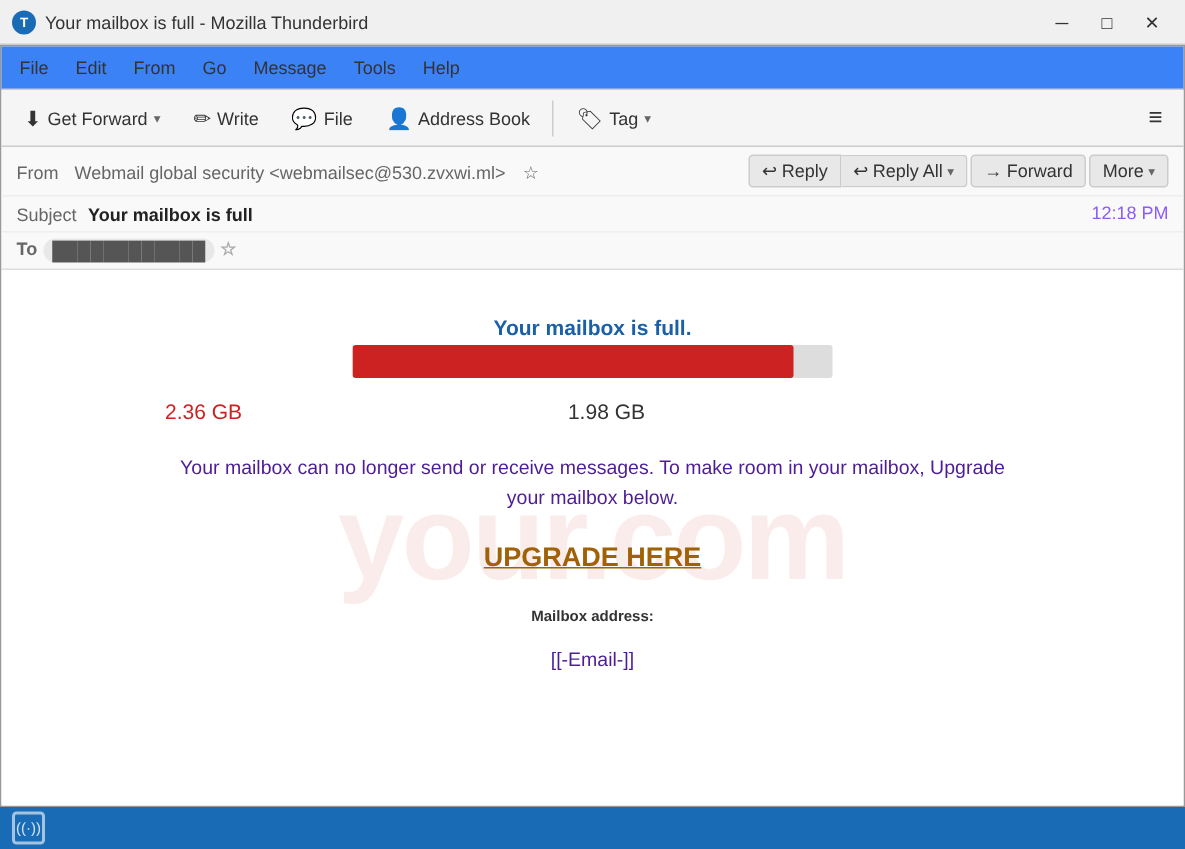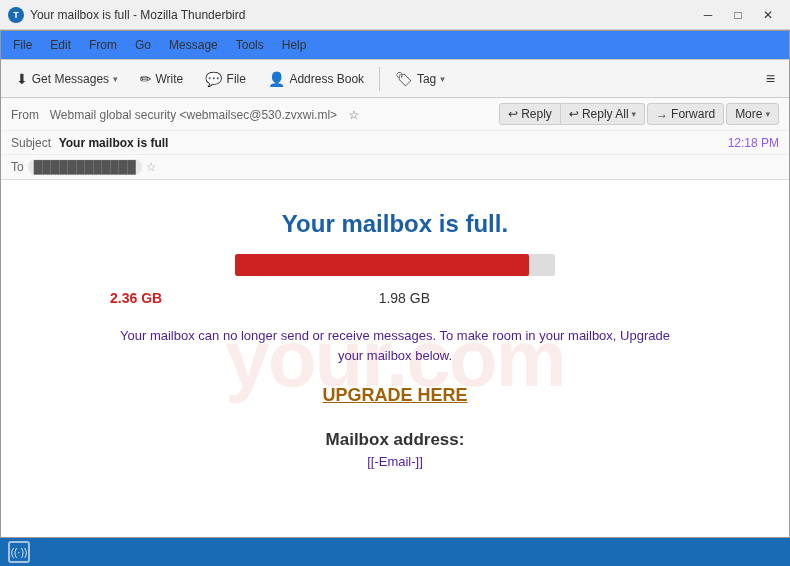--- a/index.html
+++ b/index.html
@@ -163,43 +163,43 @@
       border-left: none;
     }
     .email-action-btn.reply-single {
       border-radius: 3px 0 0 3px;
     }
     .reply-all-group {
       display: flex;
     }
     .email-subject-row {
       display: flex;
-      align-items: center;
+      align-items: flex-start;
       justify-content: space-between;
       padding: 4px 10px;
       border-bottom: 1px solid #eee;
     }
     .email-subject-label {
       font-size: 12px;
       color: #666;
       margin-right: 4px;
     }
     .email-subject-text {
       font-weight: bold;
       font-size: 12px;
       color: #222;
     }
     .email-time {
       font-size: 12px;
       color: #8b5cf6;
     }
     .email-to-row {
       display: flex;
-      align-items: center;
       padding: 4px 10px;
+      font-weight: bold;
     }
     .email-to-label {
       font-size: 12px;
       color: #666;
       margin-right: 4px;
     }
     .email-to-address {
       font-size: 12px;
       color: #555;
       background: #e8e8e8;
@@ -240,24 +240,24 @@
       z-index: 1;
       font-size: 80px;
       font-weight: 900;
       color: #cc0000;
       white-space: nowrap;
       pointer-events: none;
       user-select: none;
       letter-spacing: -2px;
     }
     .mailbox-title {
-      font-size: 24px;
+      font-size: 14px;
       font-weight: bold;
       color: #1a5fa8;
-      margin-bottom: 16px;
+      margin-bottom: 4px;
     }
     .storage-bar-container {
       display: flex;
       flex-direction: column;
       align-items: flex-start;
       margin: 0 auto 8px;
       width: 320px;
     }
     .storage-bar {
       width: 320px;
@@ -274,21 +274,21 @@
       width: 92%;
     }
     .storage-labels {
       display: flex;
       justify-content: space-between;
       width: 320px;
       margin-bottom: 20px;
     }
     .storage-used {
       font-size: 14px;
-      font-weight: bold;
+      font-weight: normal;
       color: #cc2222;
     }
     .storage-total {
       font-size: 14px;
       font-weight: normal;
       color: #333;
     }
     .mailbox-warning {
       font-size: 13px;
       color: #4c1d95;
@@ -299,23 +299,23 @@
       display: inline-block;
       font-size: 18px;
       font-weight: bold;
       color: #a16207;
       text-decoration: underline;
       cursor: pointer;
       margin-bottom: 24px;
     }
     .mailbox-address-label {
       font-weight: bold;
-      font-size: 17px;
-      color: #333;
-      margin-bottom: 4px;
+      font-size: 10px;
+      color: #333;
+      margin-bottom: 15px;
     }
     .mailbox-address-value {
       font-size: 13px;
       color: #4c1d95;
     }
 
     
     .statusbar {
       background: #1a6bb5;
       height: 28px;
@@ -369,21 +369,21 @@
     <span class="menu-item">From</span>
     <span class="menu-item">Go</span>
     <span class="menu-item">Message</span>
     <span class="menu-item">Tools</span>
     <span class="menu-item">Help</span>
   </div>
 
   <div class="toolbar">
     <button class="toolbar-btn">
       <span class="toolbar-btn-icon">⬇</span>
-      <span>Get Messages</span>
+      <span>Get Forward</span>
       <span class="dropdown-arrow">▾</span>
     </button>
     <button class="toolbar-btn">
       <span class="toolbar-btn-icon">✏</span>
       <span>Write</span>
     </button>
     <button class="toolbar-btn">
       <span class="toolbar-btn-icon">💬</span>
       <span>File</span>
     </button>

